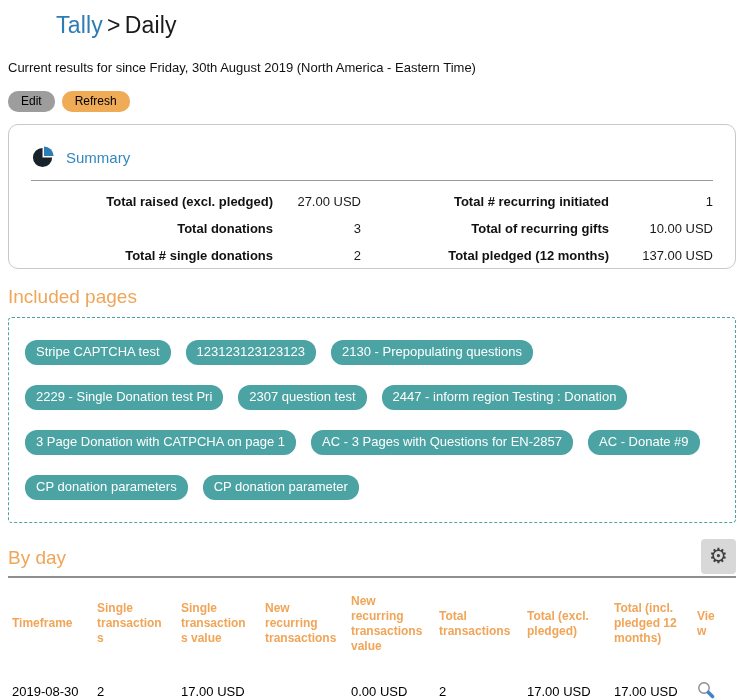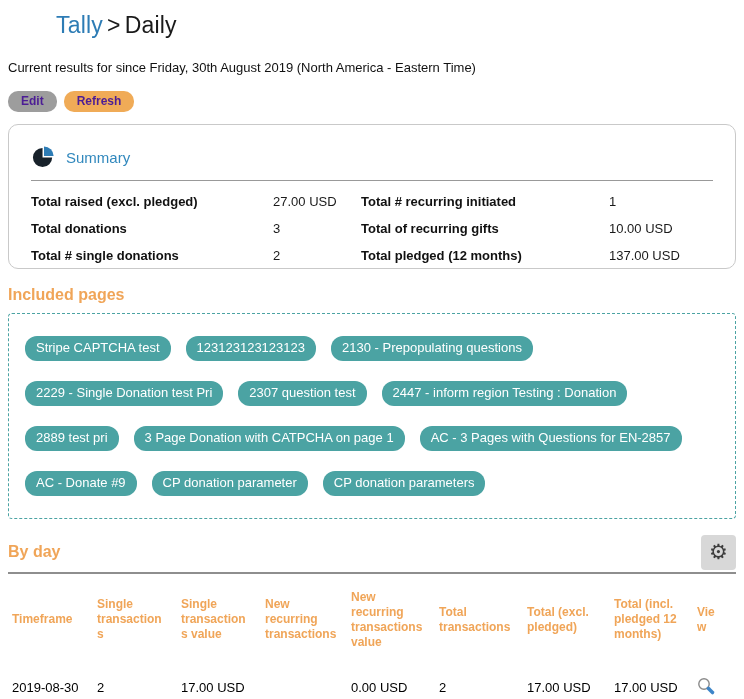--- a/index.html
+++ b/index.html
@@ -16,46 +16,46 @@
   
   .title { font-size: 23px; font-weight: 400; margin-top: 4px; letter-spacing: .2px; }
   .title .crumb-link { color: #2d7cb5; text-decoration: none; cursor: pointer; margin-left: 48px; }
   .title .crumb-sep { color: #1a1a1a; padding: 0 4px; }
 
   .subtitle { font-size: 13px; color: #111; margin-top: 21px; }
 
   
   .toolbar { margin-top: 16px; display: flex; gap: 7px; }
   .btn {
-    border: none; color: #4c1d95; font-family: "Liberation Sans", sans-serif;
-    font-size: 12px; font-weight: 700; padding: 4px 13px;
+    border: none; color: #000000; font-family: "Liberation Sans", sans-serif;
+    font-size: 12px; font-weight: 400; padding: 4px 13px;
     border-radius: 10px; cursor: pointer; line-height: 1.1;
   }
   .btn-edit { background: #9d9d9d; }
   .btn-refresh { background: #f0ab57; }
 
   
   .card {
     margin-top: 12px; border: 1px solid #c9c9c9; border-radius: 10px;
     padding: 20px 22px 36px 22px; background: #fff; height: 145px;
   }
   .card-head { display: flex; align-items: center; gap: 10px; }
   .card-head .pie { width: 25px; height: 25px; flex: 0 0 auto; }
   .card-title { color: #3188bd; font-size: 15px; }
   .card-rule { border: none; border-top: 1px solid #999; margin-top: 10px; }
-  .stats { width: 100%; border-collapse: collapse; margin-top: 7px; }
+  .stats { width: 100%; border-collapse: collapse; margin-top: 7px; text-align: right; }
   .stats td { font-size: 13px; padding: 6px 0; vertical-align: top; }
   .stats .lbl { font-weight: 700; color: #111; }
   .stats .c1 { width: 242px; }
   .stats .c2 { width: 88px; }
   .stats .c3 { width: 248px; }
   .stats .c4 { width: auto; }
 
   
-  .section-title { color: #f0a558; font-size: 16px; font-weight: 700; }
+  .section-title { color: #f0a558; font-size: 19px; font-weight: 400; }
   .included-title { margin-top: 17px; }
 
   
   .pages-box {
     margin-top: 9px; border: 1px dashed #4ba3a3; border-radius: 4px;
     padding: 22px 16px; display: flex; flex-wrap: wrap; gap: 20px 15px;
   }
   .tag {
     background: #4ba3a3; color: #fff; font-family: "Liberation Sans", sans-serif;
     font-size: 13px; border: none; border-radius: 12px;
@@ -146,26 +146,25 @@
 
   <h2 class="section-title included-title">Included pages</h2>
 
   <div class="pages-box">
     <button class="tag">Stripe CAPTCHA test</button>
     <button class="tag">123123123123123</button>
     <button class="tag">2130 - Prepopulating questions</button>
     <button class="tag">2229 - Single Donation test Pri</button>
     <button class="tag">2307 question test</button>
     <button class="tag">2447 - inform region Testing : Donation</button>
-    <button class="tag">2889 test pri</button>
     <button class="tag">3 Page Donation with CATPCHA on page 1</button>
     <button class="tag">AC - 3 Pages with Questions for EN-2857</button>
     <button class="tag">AC - Donate #9</button>
+    <button class="tag">CP donation parameters</button>
     <button class="tag">CP donation parameter</button>
-    <button class="tag">CP donation parameters</button>
   </div>
 
   <div class="byday-head">
     <h2 class="section-title byday-title">By day</h2>
     <button class="gear-btn">
       <span class="gear-glyph">⚙</span>
     </button>
   </div>
   <hr class="byday-rule">
 

